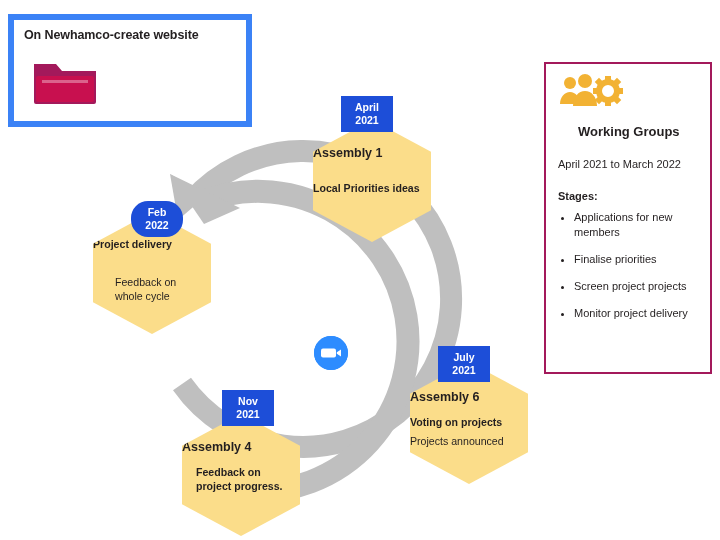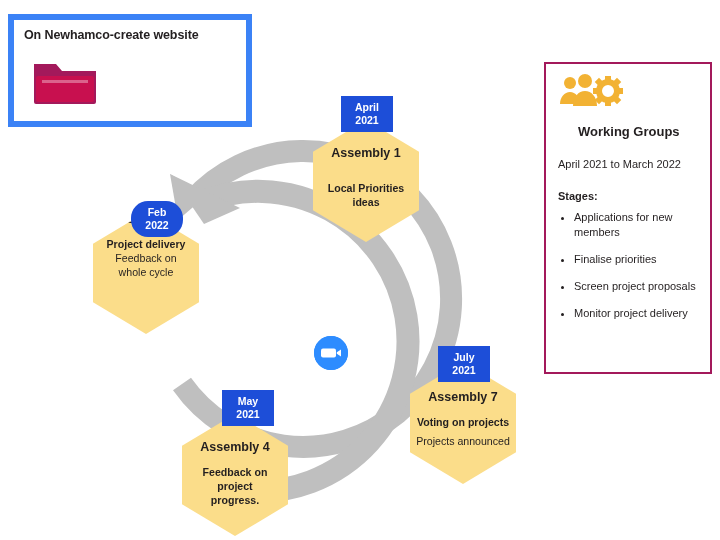--- a/index.html
+++ b/index.html
@@ -130,25 +130,24 @@
     width: 34px;
     height: 34px;
     border-radius: 50%;
     background: #2d8cff;
   }
   .zoom-badge svg { display: block; }
 
   
   .hex {
     position: absolute;
-    width: 106px;
+    width: 118px;
     height: 122px;
     background: #fbdd8a;
     clip-path: polygon(50% 0%, 100% 26%, 100% 74%, 50% 100%, 0% 74%, 0% 26%);
-    text-align: center;
   }
   .hex .t1 {
     font-size: 12.5px;
     font-weight: bold;
     line-height: 15px;
   }
   .hex .t2 {
     font-size: 10.6px;
     font-weight: bold;
     line-height: 14px;
@@ -168,21 +167,21 @@
   .hex-a2 .t2 { margin-top: 10px; }
   .hex-a2 .t3 { margin-top: 5px; }
 
   .hex-a3 { left: 182px; top: 414px; }
   .hex-a3 .t1 { margin-top: 26px; }
   .hex-a3 .t2 { margin-top: 10px; }
 
   .hex-a4 { left: 93px; top: 212px; }
   .hex-a4 .t1 { }
   .hex-a4 .t2 { margin-top: 10px; }
-  .hex-a4 .t3 { margin-top: 0; }
+  .hex-a4 .t3 { margin-top: 24px; }
 
   
   .tag {
     position: absolute;
     background: #1d4ed8;
     color: #ffffff;
     font-size: 10.5px;
     font-weight: bold;
     line-height: 12.5px;
     padding: 5px 10px 6px 10px;
@@ -249,21 +248,21 @@
           <rect x="38" y="23" width="6" height="6" transform="rotate(-45 41 26)"></rect>
         </g>
       </svg>
     </div>
     <div class="wg-title">Working Groups</div>
     <div class="wg-dates">April 2021 to March 2022</div>
     <div class="wg-stages-label">Stages:</div>
     <ul class="wg-list">
       <li>Applications for new members</li>
       <li>Finalise priorities</li>
-      <li>Screen project proposals</li>
+      <li>Screen project projects</li>
       <li>Monitor project delivery</li>
     </ul>
   </div>
 
   <div class="zoom-badge">
     <svg width="34" height="34" viewBox="0 0 34 34">
       <circle cx="17" cy="17" r="17" fill="#2d8cff"></circle>
       <path d="M9 12.5 h11 a2 2 0 0 1 2 2 v5 a2 2 0 0 1 -2 2 H9 a2 2 0 0 1 -2 -2 v-5 a2 2 0 0 1 2 -2 Z" fill="#ffffff"></path>
       <path d="M22.8 16.3 L27 13.4 v7.2 l-4.2 -2.9 Z" fill="#ffffff"></path>
     </svg>
@@ -272,35 +271,35 @@
   <div class="hex hex-a1">
     <div class="t1">Assembly 1</div>
     <div class="t2">Local Priorities ideas</div>
   </div>
   <div class="tag tag-apr">
     <span style="white-space:pre-line">April
 2021</span>
   </div>
 
   <div class="hex hex-a2">
-    <div class="t1">Assembly 7</div>
+    <div class="t1">Assembly 6</div>
     <div class="t2">Voting on projects</div>
     <div class="t3">Projects announced</div>
   </div>
   <div class="tag tag-jul">
     <span style="white-space:pre-line">July
 2021</span>
   </div>
 
   <div class="hex hex-a3">
     <div class="t1">Assembly 4</div>
     <div class="t2" style="padding:0 14px">Feedback on project progress.</div>
   </div>
   <div class="tag tag-nov">
-    <span style="white-space:pre-line">May
+    <span style="white-space:pre-line">Nov
 2021</span>
   </div>
 
   <div class="hex hex-a4">
     <div class="t1">Assembly 4</div>
     <div class="t2">Project delivery</div>
     <div class="t3" style="padding:0 22px">Feedback on whole cycle</div>
   </div>
   <div class="tag tag-feb">
     <span style="white-space:pre-line">Feb

